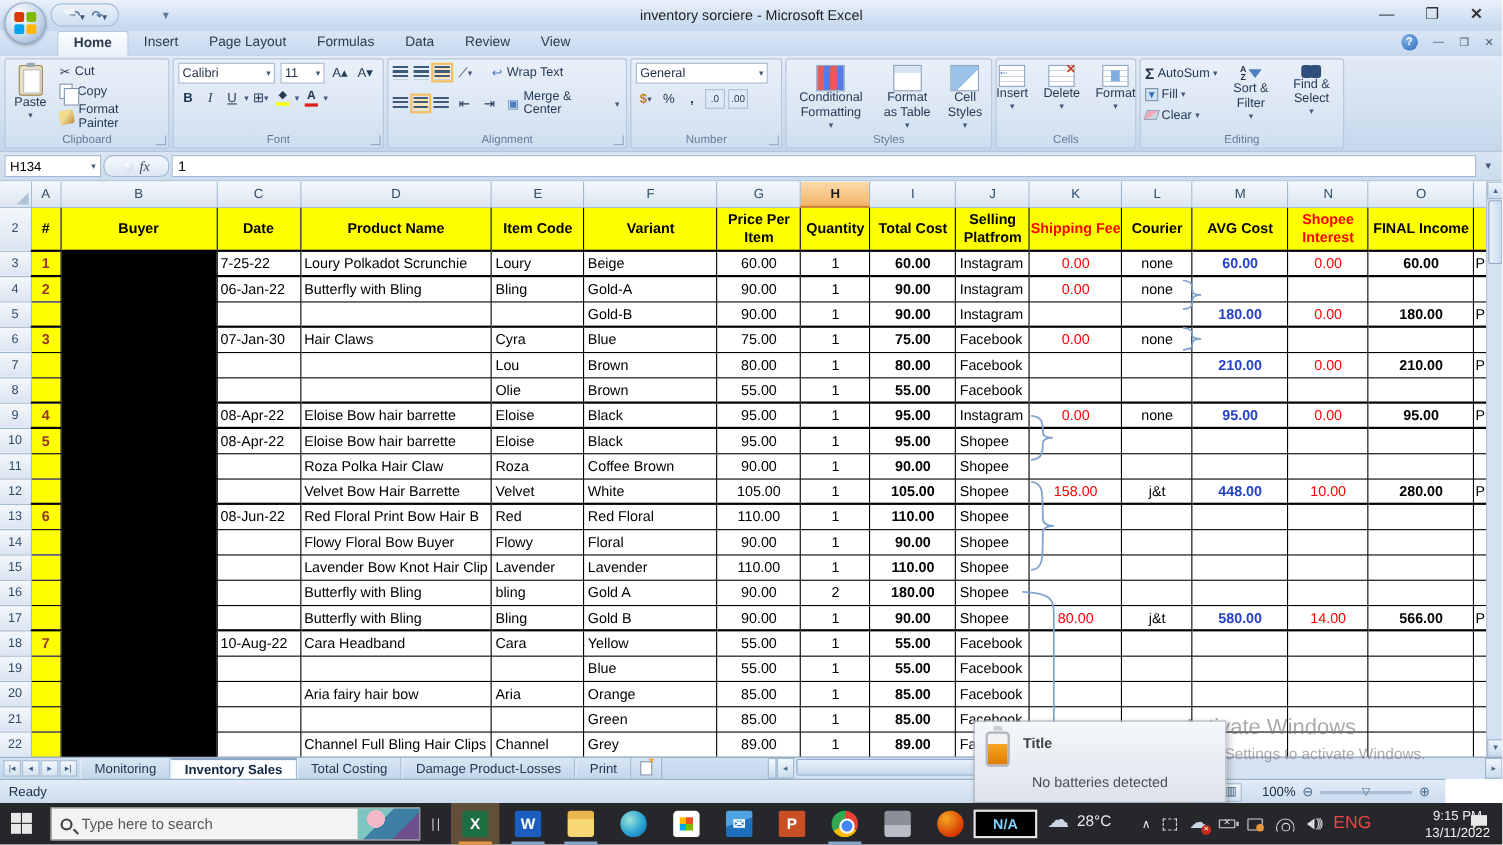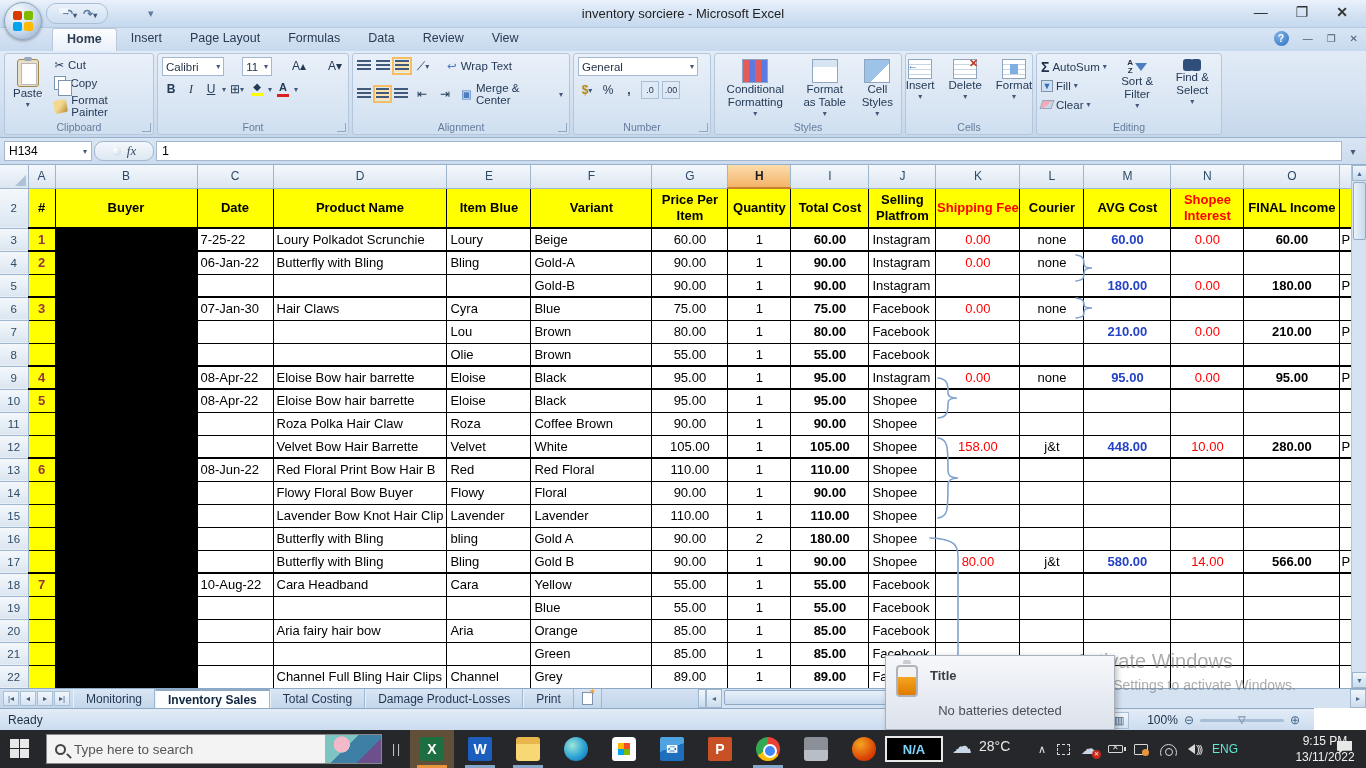--- a/index.html
+++ b/index.html
@@ -187,21 +187,21 @@
   .battTray::before{content:"";position:absolute;right:-4px;top:1px;width:2px;height:4px;background:#D8D8D8}
   .battTray::after{content:"✕";position:absolute;left:3px;top:-3px;font-size:8px;color:#D8D8D8}
   .dispIco{position:relative;width:14px;height:11px;border:1.5px solid #D8D8D8;border-radius:1px}
   .dispIco::after{content:"";position:absolute;right:-2px;bottom:-2px;width:7px;height:7px;border-radius:50%;background:#E8953D}
   .wifiIco{position:relative;width:18px;height:13px;overflow:hidden}
   .wifiIco::before{content:"";position:absolute;left:1px;top:1px;width:15px;height:15px;border-radius:50%;border:1.6px solid #D8D8D8}
   .wifiIco::after{content:"";position:absolute;left:5.5px;top:5.5px;width:6px;height:6px;border-radius:50%;border:1.6px solid #D8D8D8}
   .volIco{display:flex;align-items:center;gap:1px}
   .volTri{width:0;height:0;border-top:5px solid transparent;border-bottom:5px solid transparent;border-right:7px solid #D8D8D8}
   .volArc{font-size:11px;color:#D8D8D8;letter-spacing:-2px}
-  .langTxt{font-size:12px;color:#5eead4}
+  .langTxt{font-size:16px;color:#ef4444}
   .clock{position:absolute;left:1286px;top:3px;width:78px;text-align:center;font-size:12px;line-height:1.35;color:#F0F0F0}
   .notifIco{position:absolute;left:1337px;top:11px;width:15px;height:13px;background:#E8E8E8;clip-path:polygon(0 0,100% 0,100% 75%,35% 75%,15% 100%,15% 75%,0 75%)}
 </style>
 </head>
 <body>
 
 <div id="screen">
 
   <div id="titlebar">
     <div class="qat">
@@ -266,21 +266,21 @@
               <span class="fpIcon"></span>
               <span>Format Painter</span>
             </div>
         </div>
       </div>
       <span class="glabel">Clipboard</span>
       <span class="launcher"></span>
     </div>
 
     <div class="rgroup" style="width:192px">
-      <div style="display:flex;gap:18px;margin-bottom:4px">
+      <div style="display:flex;gap:5px;margin-bottom:4px">
         <div class="selbox" style="width:88px">
             <span>Calibri</span>
             <span class="ddarrow">▾</span>
           </div>
         <div class="selbox" style="width:40px">
             <span>11</span>
             <span class="ddarrow">▾</span>
           </div>
         <span class="fbtn">A▴</span>
         <span class="fbtn">A▾</span>
@@ -487,21 +487,21 @@
             <td class="colhdr">N</td>
             <td class="colhdr">O</td>
             <td class="colhdr"></td>
           </tr>
           <tr class="hdrrow">
             <td class="rowhdr">2</td>
             <td class="hcell">#</td>
             <td class="hcell">Buyer</td>
             <td class="hcell">Date</td>
             <td class="hcell">Product Name</td>
-            <td class="hcell">Item Blue</td>
+            <td class="hcell">Item Code</td>
             <td class="hcell">Variant</td>
             <td class="hcell">Price Per Item</td>
             <td class="hcell">Quantity</td>
             <td class="hcell">Total Cost</td>
             <td class="hcell">Selling Platfrom</td>
             <td class="hcell red">Shipping Fee</td>
             <td class="hcell">Courier</td>
             <td class="hcell">AVG Cost</td>
             <td class="hcell red">Shopee Interest</td>
             <td class="hcell">FINAL Income</td>

